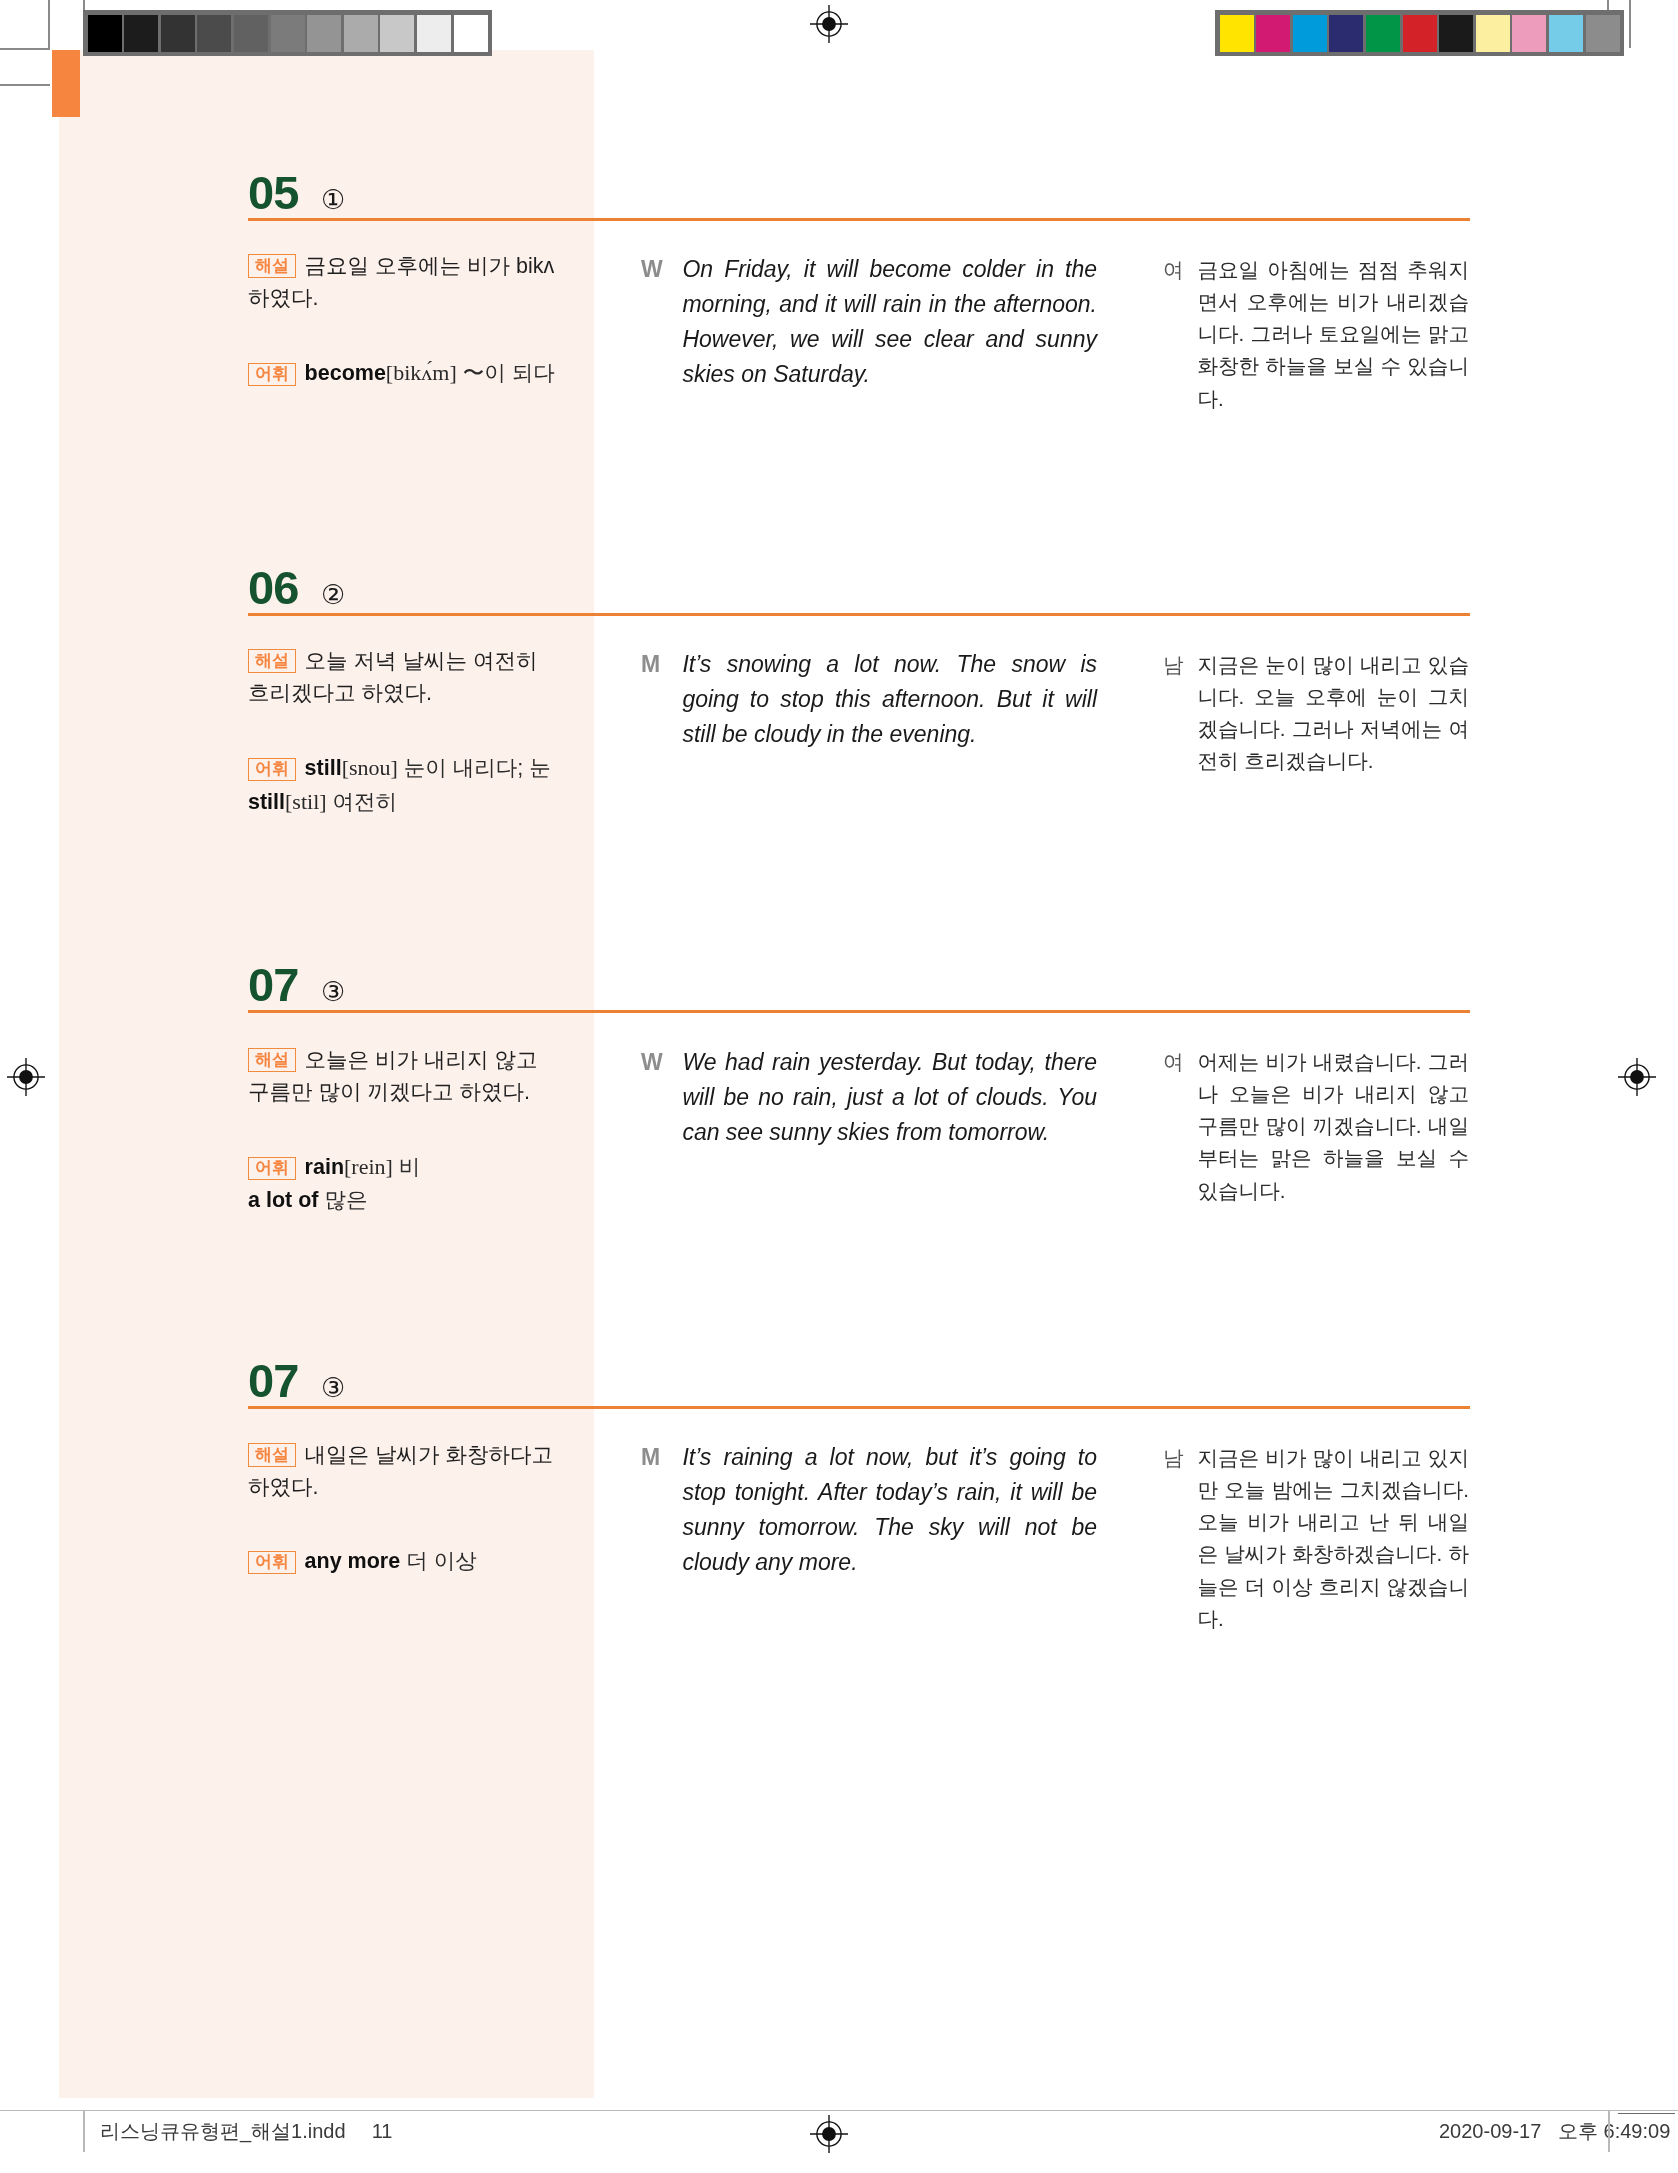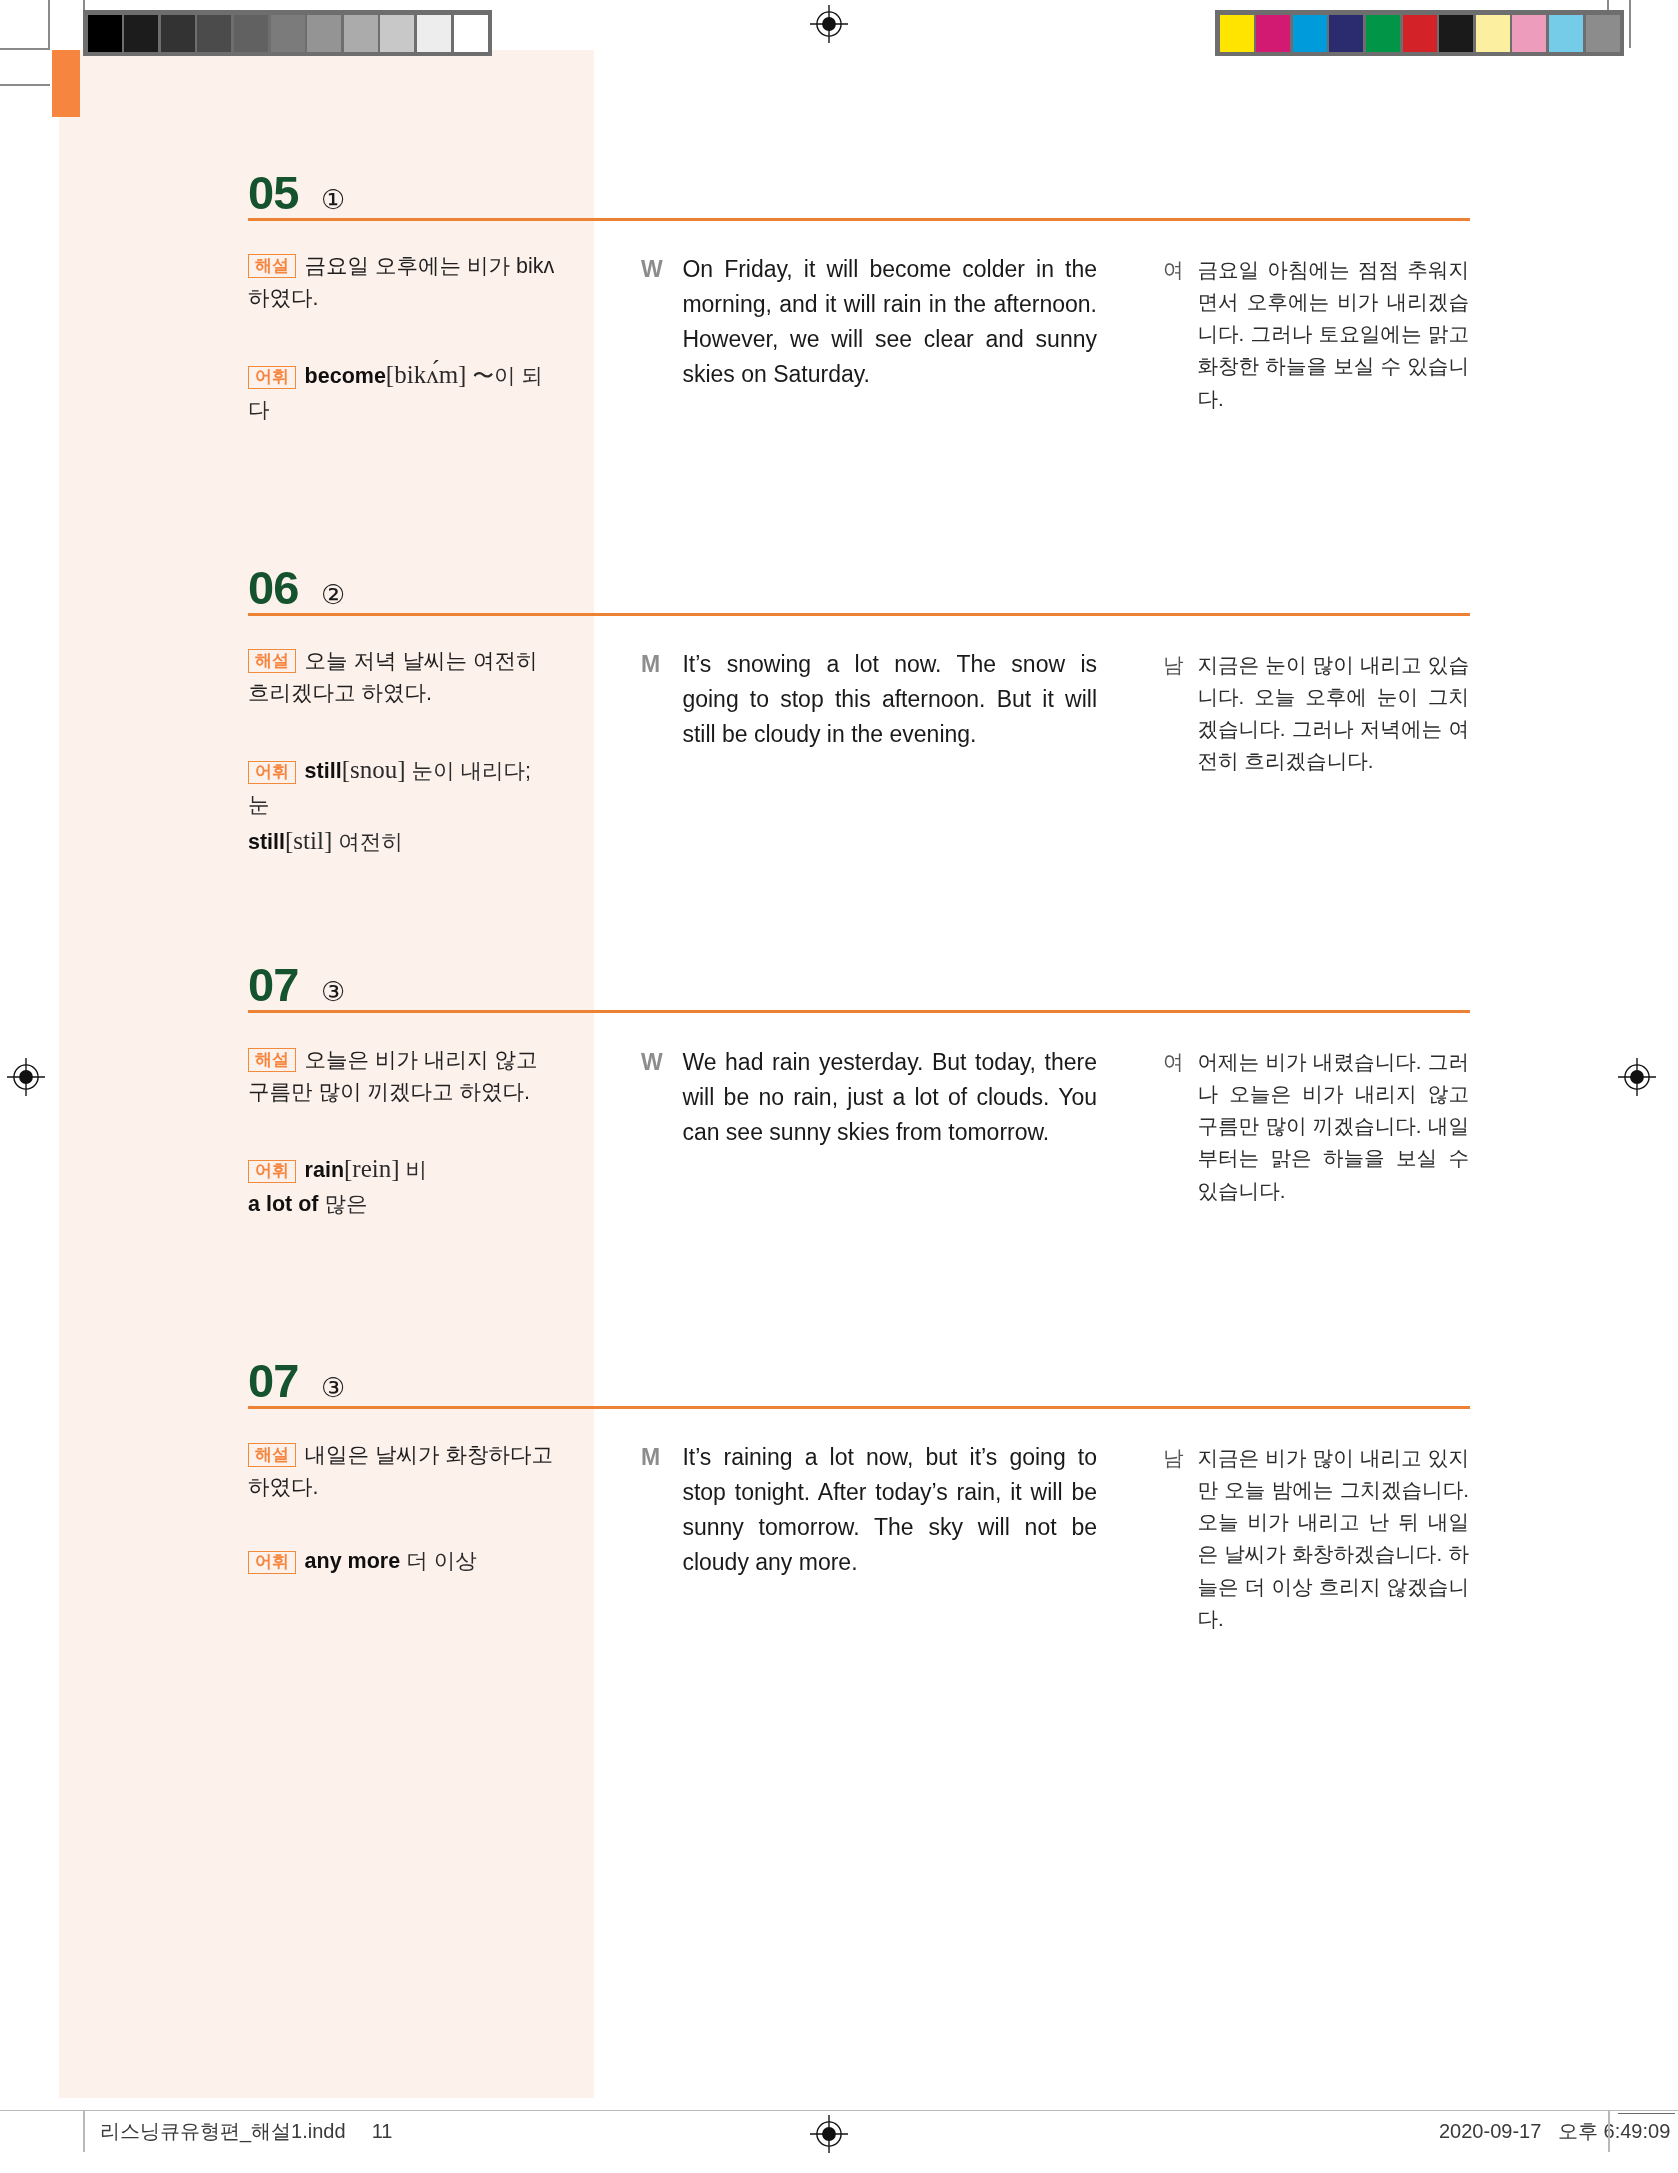--- a/index.html
+++ b/index.html
@@ -37,26 +37,26 @@
   .left-col{position:absolute;left:248px;width:310px;}
   .tagline{display:block;margin-bottom:3.4px;}
   .tag{
     display:inline-block;border:1.7px solid #F08A3C;color:#F5853F;
     font-size:17px;font-weight:bold;padding:1.7px 6px 2.6px 6px;line-height:1;
     vertical-align:middle;margin-right:8.6px;background:#FDF1EC;
   }
   .kor-exp{font-size:21.5px;color:#1f1f1f;line-height:1.5;display:inline;vertical-align:middle;}
   .vocab-line{font-size:21.5px;color:#1f1f1f;line-height:1.52;}
   .vocab-word{font-weight:bold;color:#101010;}
-  .vocab-ipa{font-family:"Liberation Serif","DejaVu Serif",serif;color:#2a2a2a;font-size:25px;}
+  .vocab-ipa{font-family:"Liberation Serif","DejaVu Serif",serif;color:#2a2a2a;font-size:22px;}
   .vocab-def{color:#2b2b2b;}
 
   .mid-col{position:absolute;left:641px;width:456px;display:flex;gap:19px;}
   .spk{font-size:23px;font-weight:bold;color:#8d8d8d;line-height:1.5;width:22.4px;flex:none;}
-  .script{font-size:23px;color:#1a1a1a;line-height:1.52;text-align:justify;}
+  .script{font-size:23px;color:#1a1a1a;line-height:1.52;text-align:justify;font-style:italic;}
 
   .right-col{position:absolute;left:1163px;width:306px;display:flex;gap:13.8px;}
   .spk-k{font-size:20.6px;color:#555;line-height:1.56;width:20.6px;flex:none;}
   .trans{font-size:20.6px;color:#2b2b2b;line-height:1.56;text-align:justify;}
 
   .footer{position:absolute;left:0;top:1979px;width:1470px;text-align:right;
           font-size:21.5px;color:#5b5b5b;}
   .footer .unit{margin-right:52px;}
   .footer .pg{color:#3a3a3a;}
 

